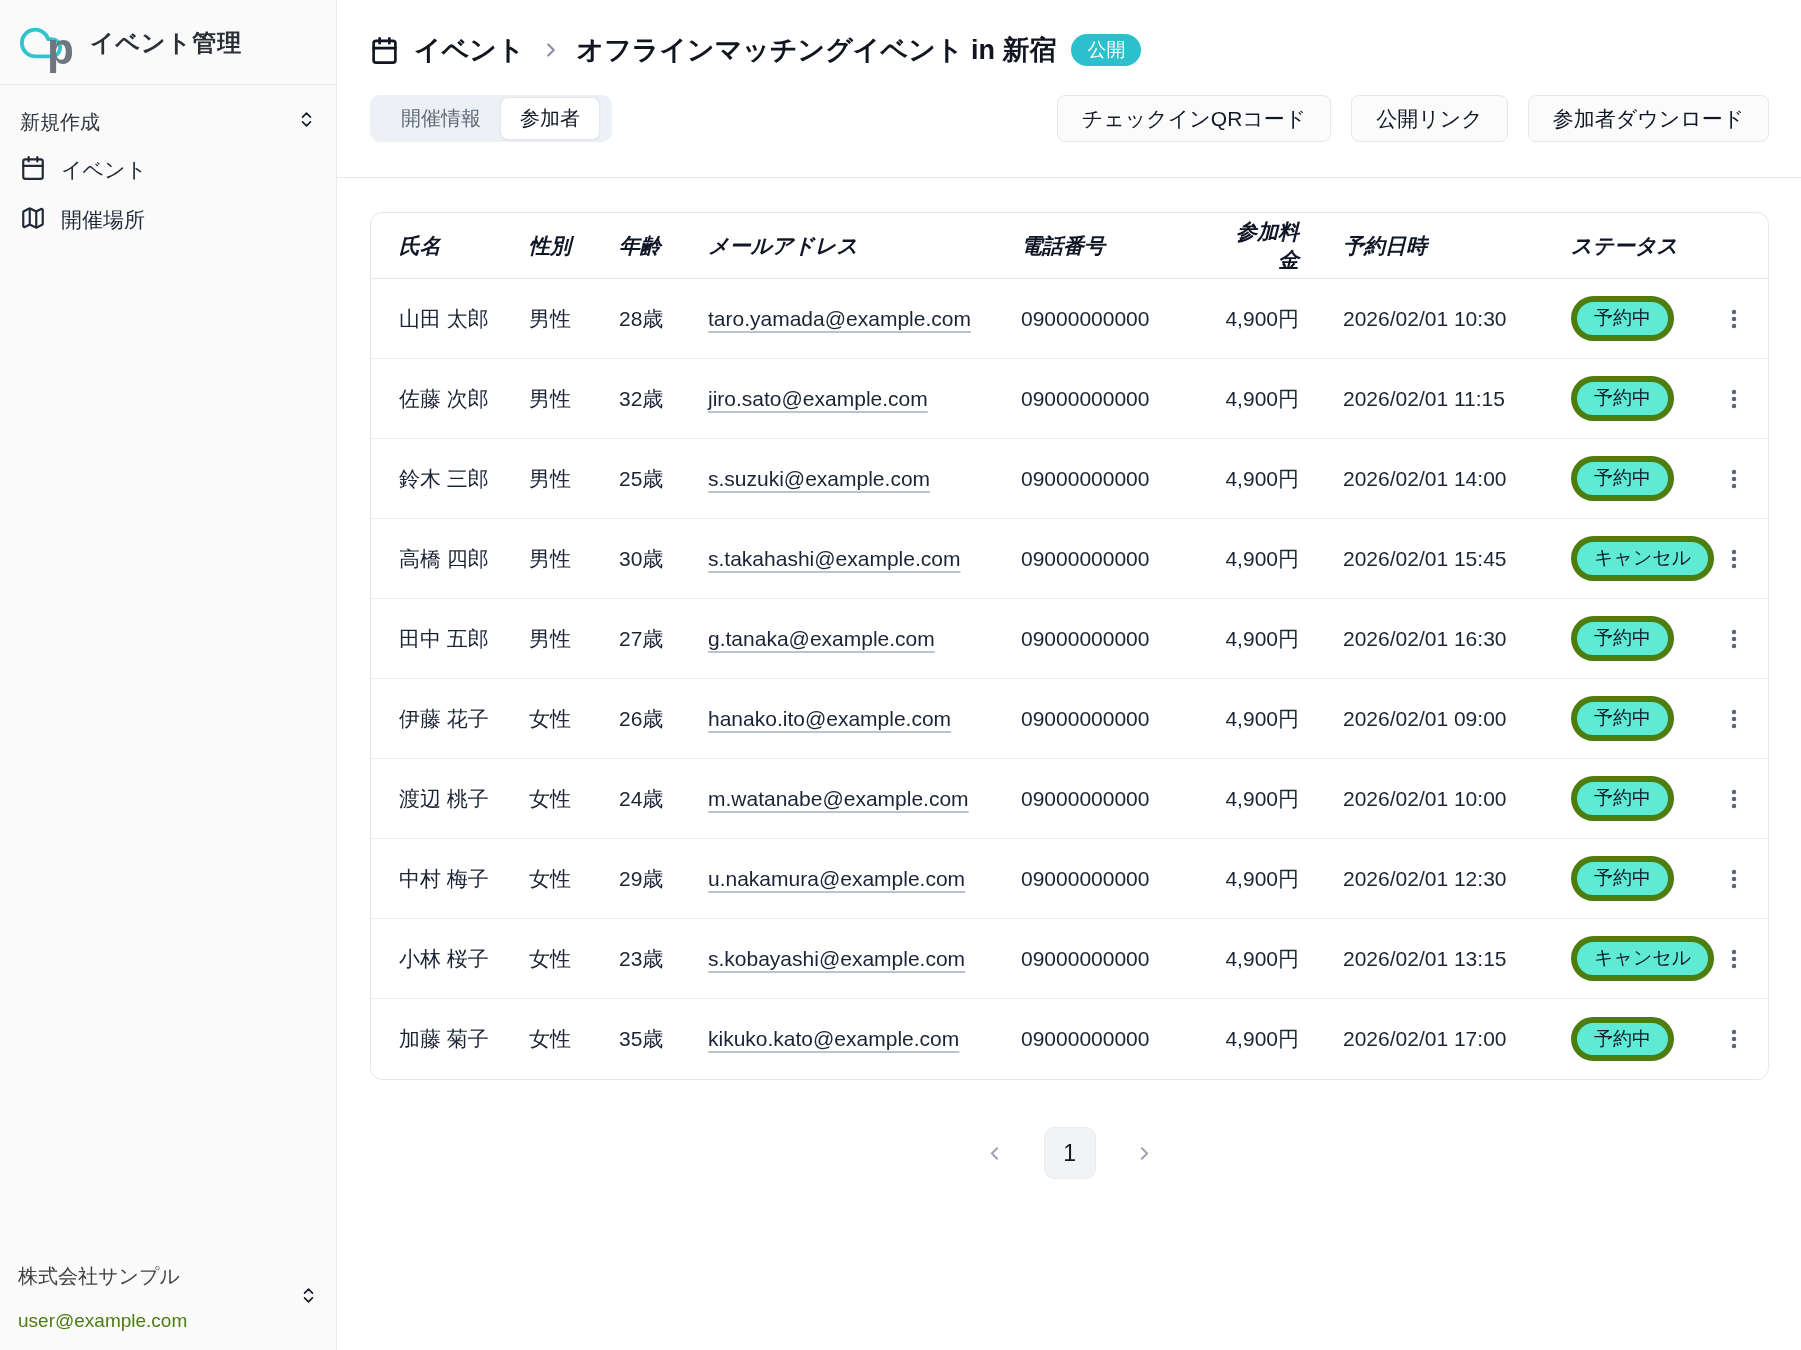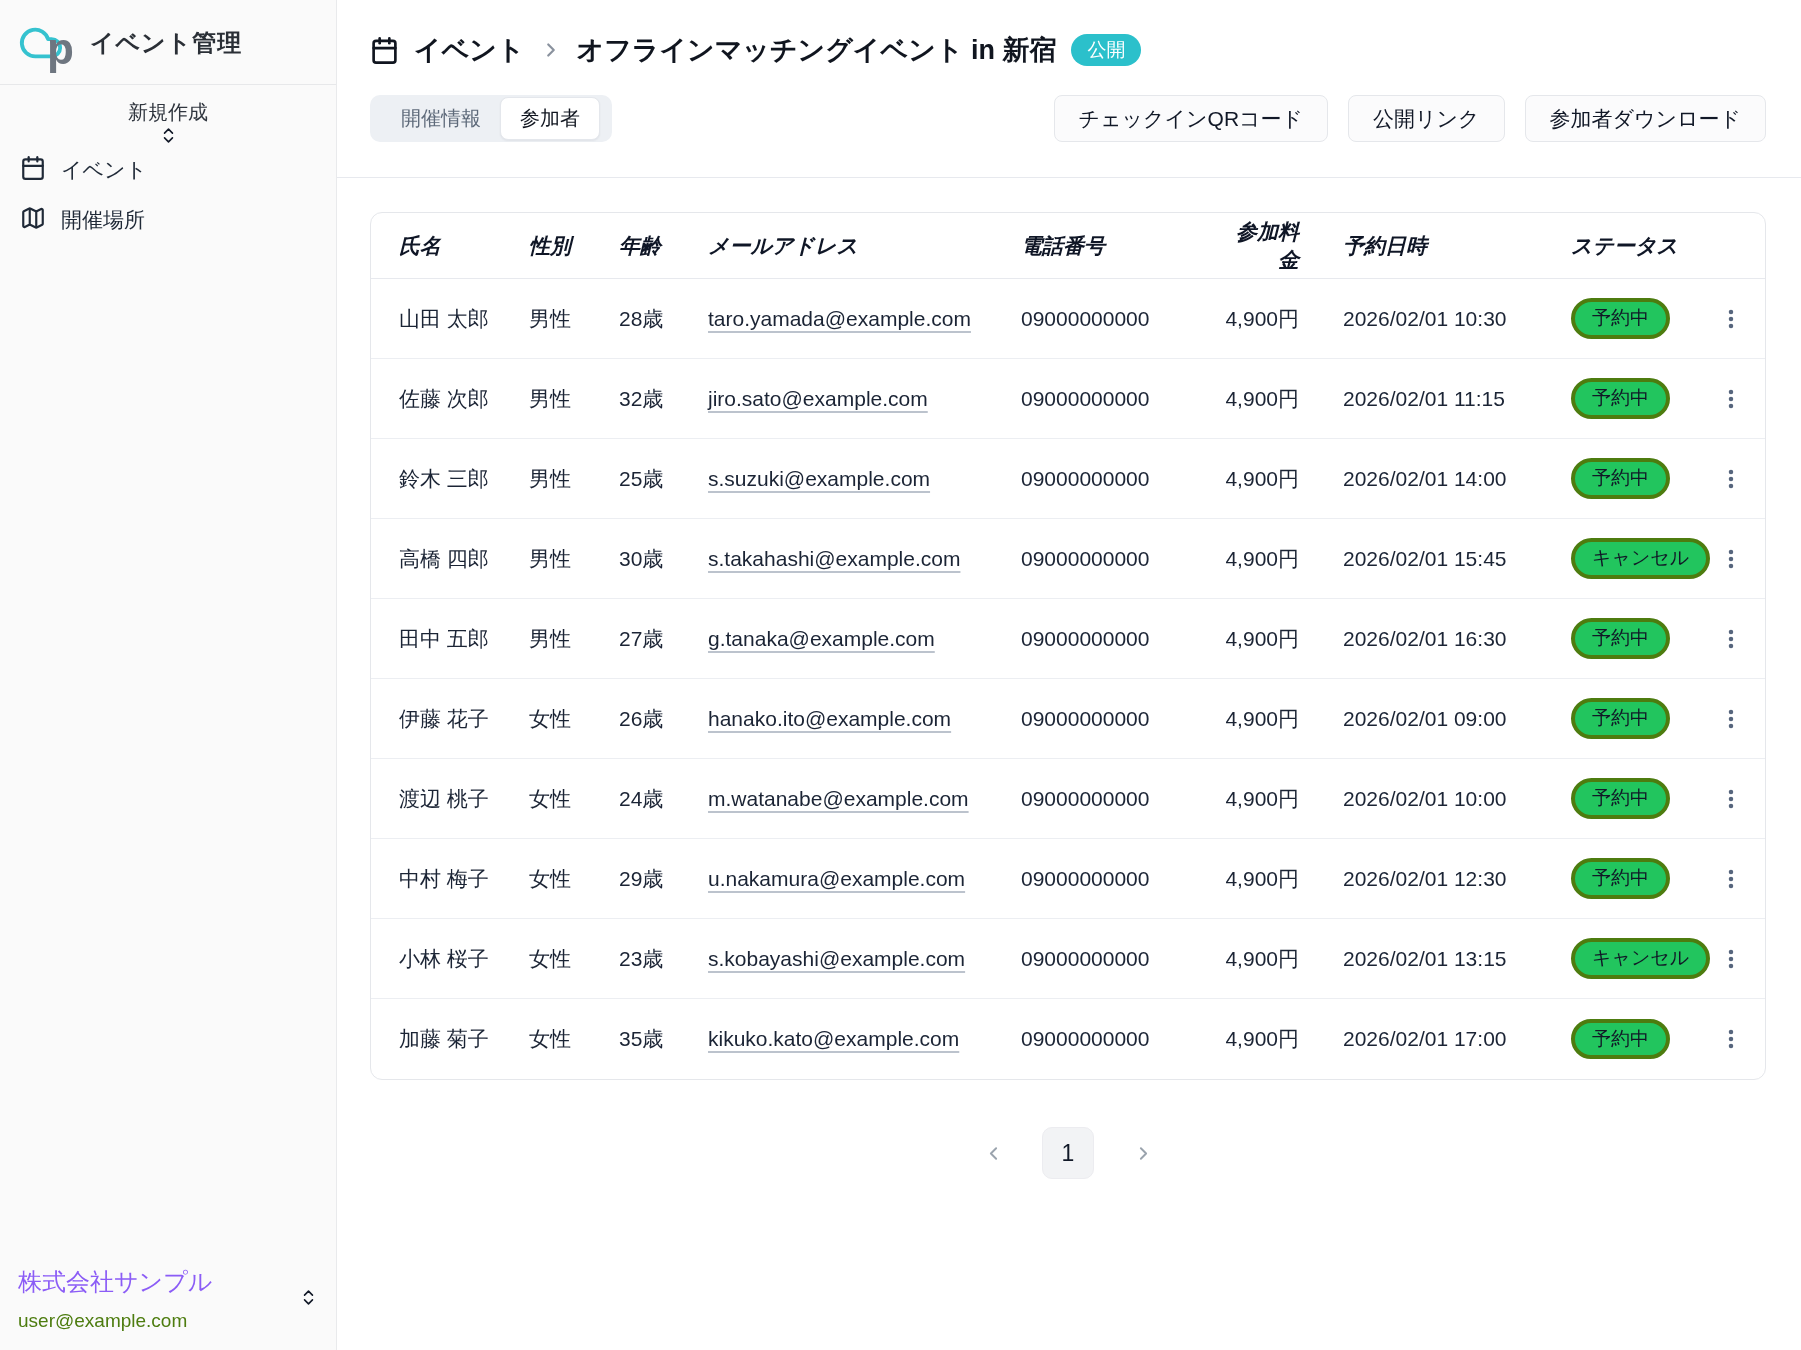--- a/index.html
+++ b/index.html
@@ -28,34 +28,34 @@
   .logo-p {
     font-size: 44px; font-weight: 600; color: #6e7680;
     margin-left: -17px; line-height: 1; transform: translateY(6px);
   }
   .app-title { font-size: 24px; font-weight: 600; color: #2a2f36; margin-left: 16px; letter-spacing: 1px; }
   .sidebar-divider { border: none; border-top: 1px solid #e7e8ea; margin: 2px 0 14px 0; }
   .sidebar-nav { padding: 0 14px; }
   .new-select {
     display: flex; align-items: center; justify-content: space-between;
     height: 46px; padding: 0 6px; border-radius: 8px; cursor: pointer;
-    font-size: 20px; color: #30363f; flex-direction: column;
+    font-size: 20px; color: #30363f;
   }
   .nav-item {
     display: flex; align-items: center; gap: 15px;
     height: 50px; padding: 0 6px; border-radius: 8px; cursor: pointer;
     font-size: 21px; color: #1f2937;
   }
   .nav-item svg { flex-shrink: 0; }
   .account {
     position: absolute; left: 18px; right: 18px; bottom: 18px;
     display: flex; align-items: center; justify-content: space-between;
     cursor: pointer;
   }
-  .account-company { font-size: 24px; color: #8b5cf6; margin-bottom: 12px; }
+  .account-company { font-size: 20px; color: #404040; margin-bottom: 20px; }
   .account-email { font-size: 19px; color: #4d7c0f; }
 
   
   .main { flex: 1; padding: 0 35px 0 33px; }
   .breadcrumb-row {
     margin-top: 29px; display: flex; align-items: center; gap: 15px; height: 42px;
   }
   .crumb-root { font-size: 27px; font-weight: 700; color: #10151f; }
   .page-title { font-size: 27px; font-weight: 700; color: #10151f; }
   .badge-public {
@@ -104,22 +104,22 @@
   }
   .trow { height: 80px; border-bottom: 1px solid #eceef2; font-size: 21px; color: #1b2435; }
   .trow:last-child { border-bottom: none; }
   .cell-fee { text-align: right; padding-right: 44px; }
   .email-link {
     color: #1b2435; text-decoration: underline;
     text-decoration-color: #bcc3cd; text-underline-offset: 5px; cursor: pointer;
   }
   .pill {
     display: inline-block;
-    border: 4px solid #4d7c0f; border-radius: 999px;
-    background: #22c55e; color: #111827;
+    border: 6px solid #4d7c0f; border-radius: 999px;
+    background: #5eead4; color: #111827;
     font-size: 19px; padding: 6px 17px; line-height: 1.1; white-space: nowrap;
   }
   .kebab-btn {
     width: 40px; height: 40px; border: none; background: transparent;
     display: flex; align-items: center; justify-content: center;
     cursor: pointer; justify-self: end; border-radius: 8px;
   }
 
   
   .pagination { margin-top: 47px; display: flex; align-items: center; justify-content: center; gap: 34px; }

